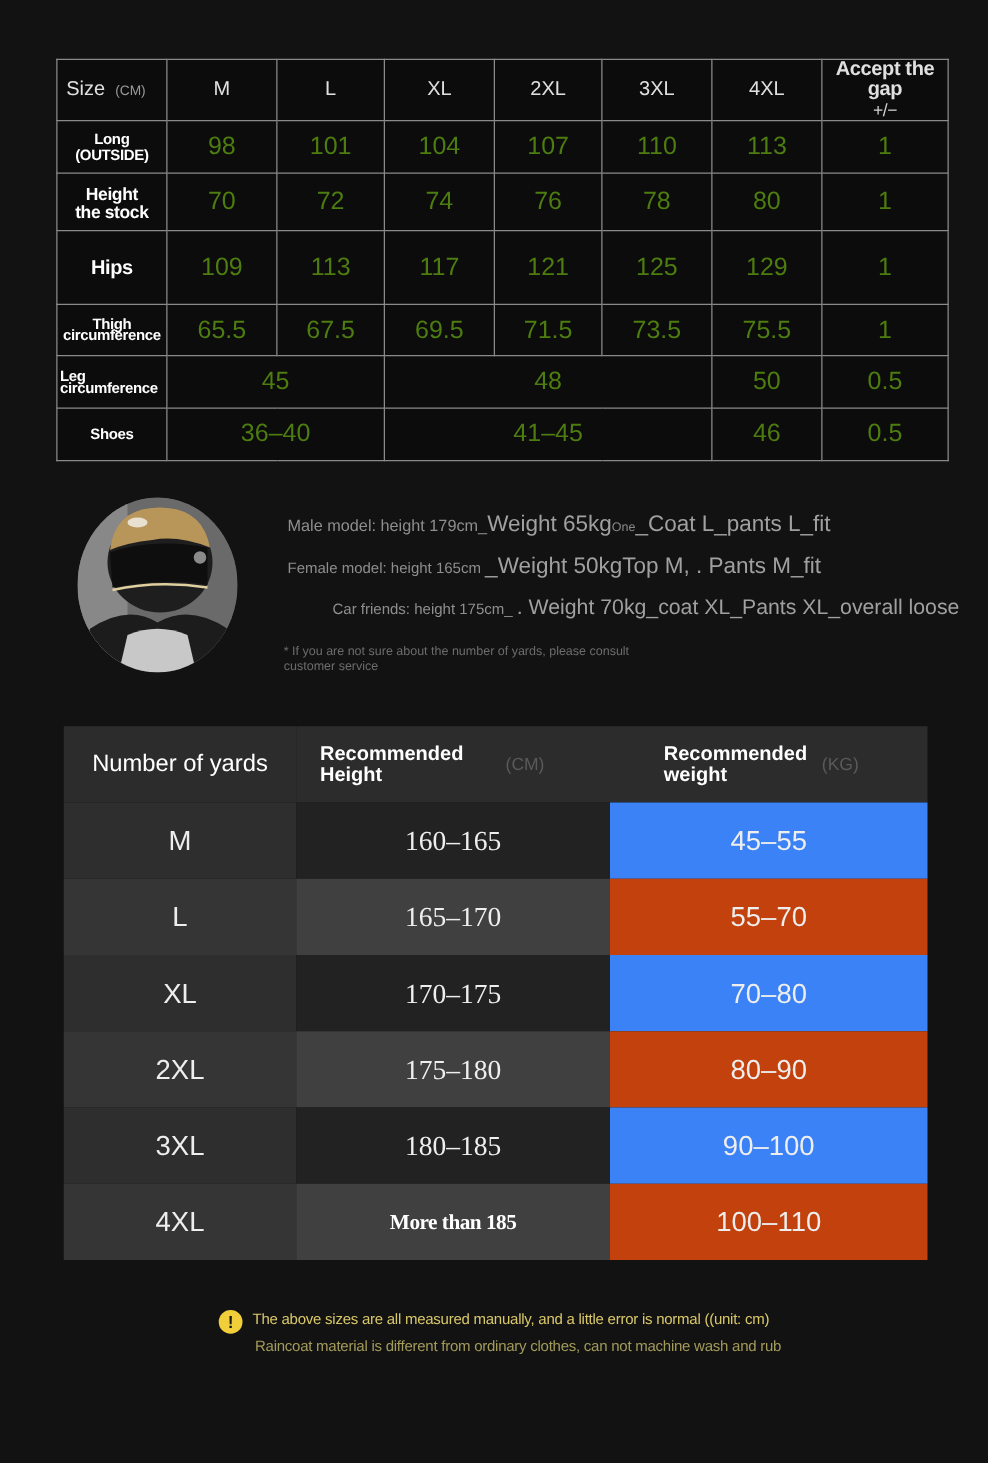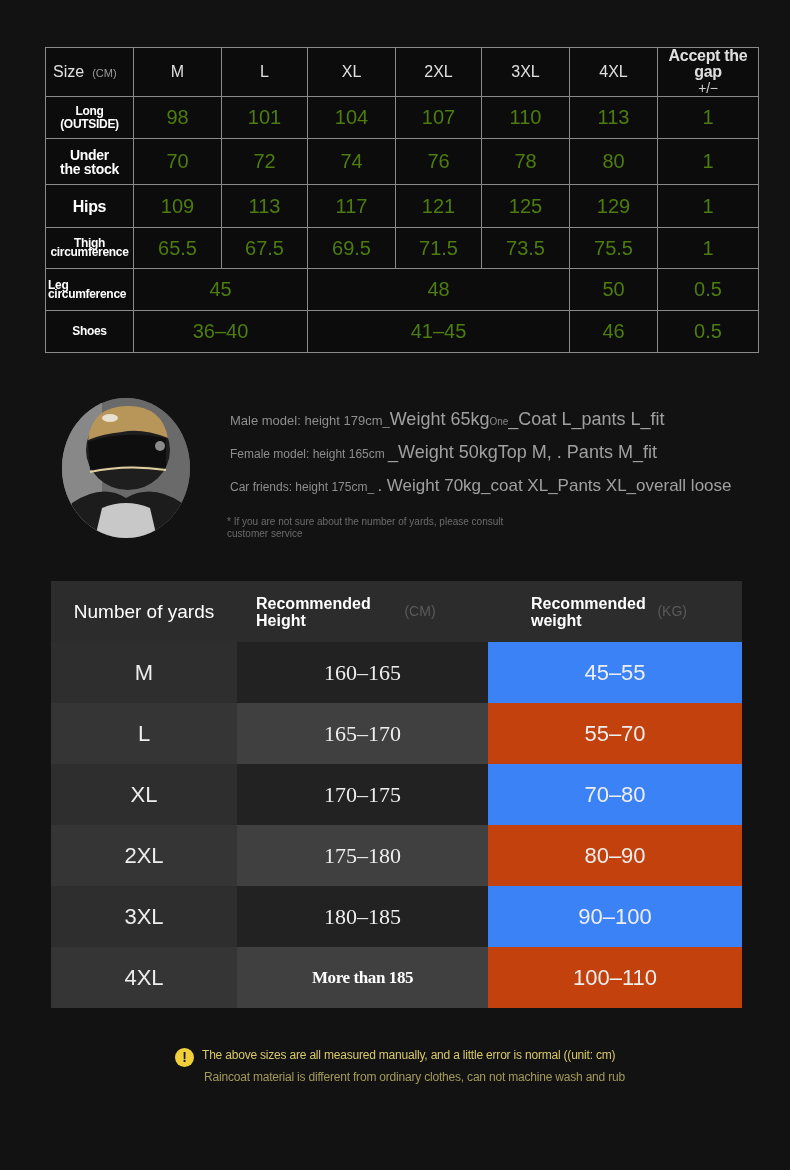--- a/index.html
+++ b/index.html
@@ -11,21 +11,21 @@
     position: absolute; left: 45px; top: 47px; width: 713px;
     border-collapse: collapse; table-layout: fixed; background: #0c0c0c;
   }
   .size-table td {
     border: 1px solid #8a8a8a; text-align: center; vertical-align: middle;
     color: #4d7c0f; font-size: 20px; font-weight: 300;
   }
   .size-table tr.r-head td { height: 47px; color: #e0e0e0; font-size: 16px; }
   .size-table tr.r1 td { height: 42px; }
   .size-table tr.r2 td { height: 46px; }
-  .size-table tr.r3 td { height: 43px; }
+  .size-table tr.r3 td { height: 59px; }
   .size-table tr.r4 td { height: 41px; }
   .size-table tr.r5 td { height: 42px; }
   .size-table tr.r6 td { height: 42px; }
   .size-table td.lbl {
     color: #ffffff; font-weight: 700; font-size: 12px; line-height: 13px; letter-spacing: -0.3px;
   }
   .size-table td.lbl.big { font-size: 16px; }
   .size-table td.lbl.left { text-align: left; padding-left: 2px; }
   .size-table td.corner { text-align: left; padding-left: 7px; color: #e8e8e8; font-size: 17px; font-weight: 400; }
   .size-table td.corner .unit { font-size: 11px; color: #9a9a9a; margin-left: 8px; }
@@ -36,21 +36,21 @@
   .avatar {
     position: absolute; left: 62px; top: 398px; width: 128px; height: 140px;
     border-radius: 50%; overflow: hidden;
     background: radial-gradient(ellipse at 50% 45%, #9a9a9a 0%, #5c5c5c 60%, #3b3b3b 100%);
   }
   .avatar svg { width: 100%; height: 100%; display: block; }
   .model-line { position: absolute; left: 230px; color: #8e8e8e; font-size: 13px; white-space: nowrap; }
   .model-line .big { font-size: 18px; color: #a0a0a0; }
   .model-line.l1 { top: 409px; }
   .model-line.l2 { top: 442px; font-size: 12px; }
-  .model-line.l3 { top: 476px; font-size: 12px; }
+  .model-line.l3 { top: 476px; font-size: 12px; margin-left: 36px; }
   .model-line.l3 .big { font-size: 17px; }
   .footnote { position: absolute; left: 227px; top: 516px; width: 280px; color: #6c6c6c; font-size: 10px; line-height: 12px; }
 
   
   .rec-table {
     position: absolute; left: 51px; top: 581px; width: 691px;
     border-collapse: collapse; table-layout: fixed; padding-left: 16px;
   }
   .rec-table td { text-align: center; vertical-align: middle; color: #eeeeee; font-size: 22px; font-weight: 300; }
   .rec-table col.c1 { width: 186px; }
@@ -109,21 +109,21 @@
     <td class="lbl"><span>Long</span><br><span>(OUTSIDE)</span></td>
     <td>98</td>
     <td>101</td>
     <td>104</td>
     <td>107</td>
     <td>110</td>
     <td>113</td>
     <td>1</td>
   </tr>
   <tr class="r2">
-    <td class="lbl" style="font-size:14px;line-height:14px;"><span>Under</span><br><span>the stock</span></td>
+    <td class="lbl" style="font-size:14px;line-height:14px;"><span>Height</span><br><span>the stock</span></td>
     <td>70</td>
     <td>72</td>
     <td>74</td>
     <td>76</td>
     <td>78</td>
     <td>80</td>
     <td>1</td>
   </tr>
   <tr class="r3">
     <td class="lbl big">Hips</td>

